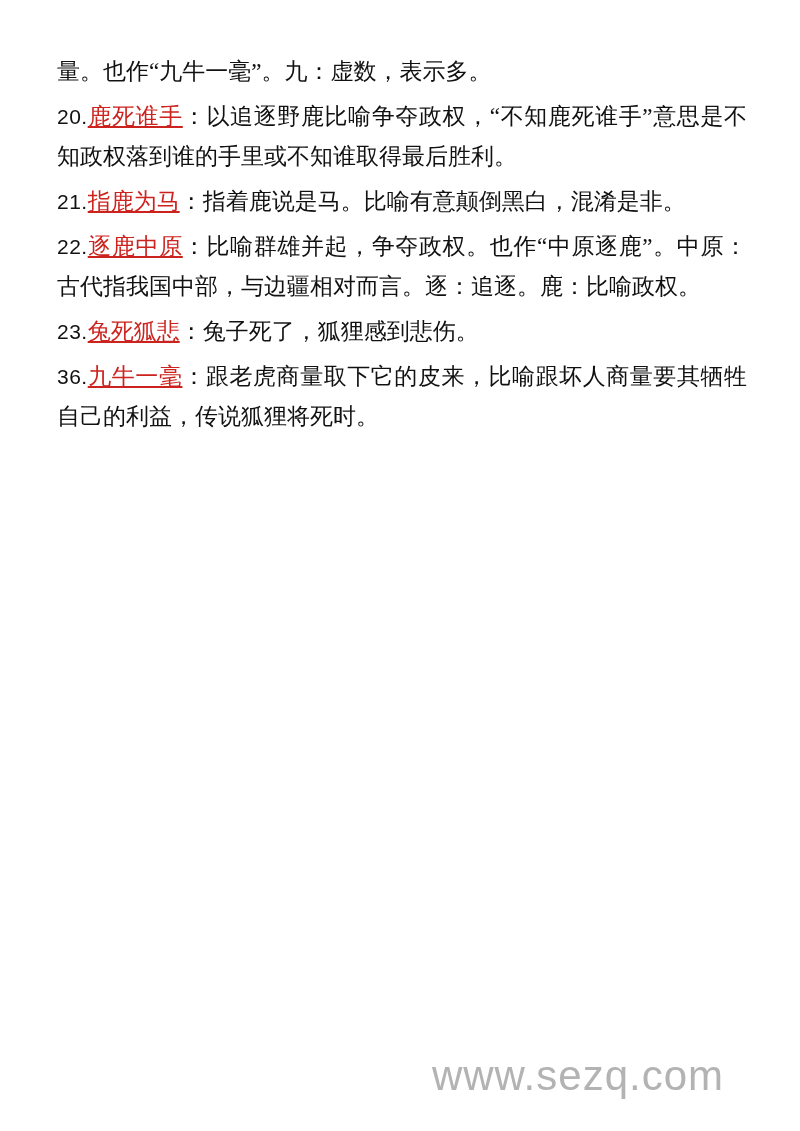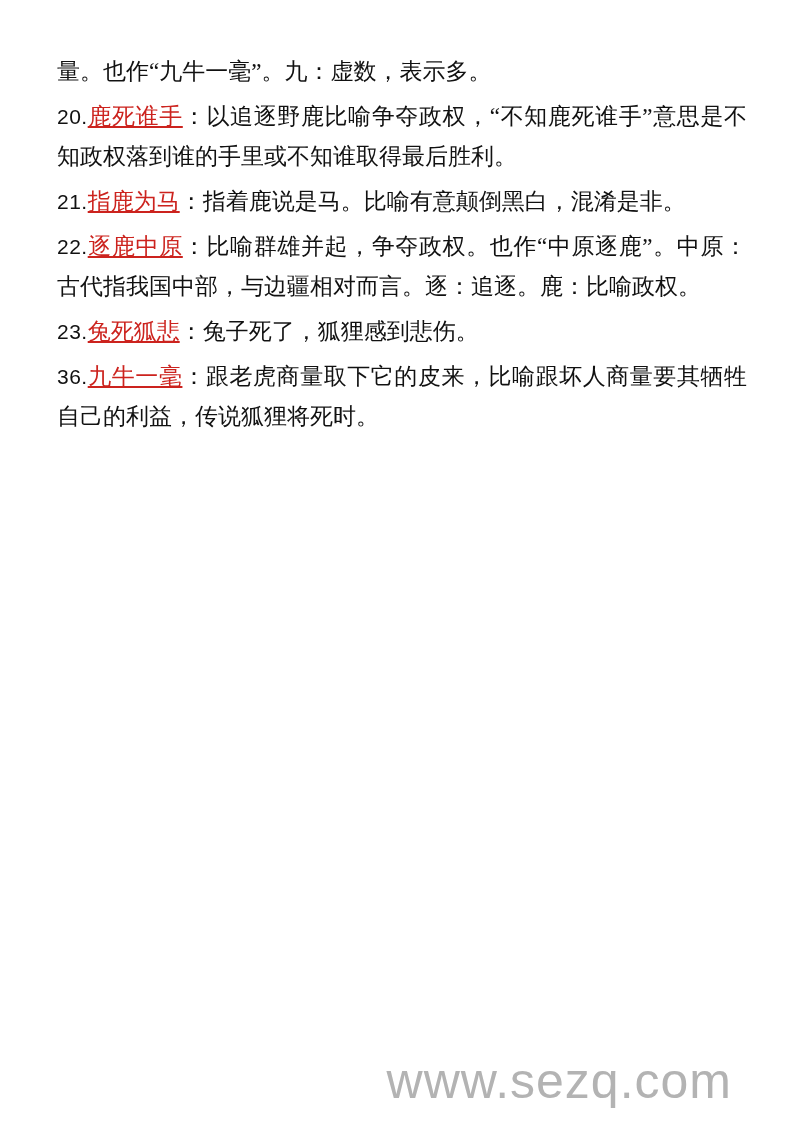--- a/index.html
+++ b/index.html
@@ -36,24 +36,24 @@
   }
   .term {
     color: var(--term-color, #cc231e);
     text-decoration: underline;
   }
   .def {
     color: var(--text-color, #111111);
   }
   .watermark {
     position: absolute;
-    right: 20px;
+    right: 28px;
     top: 1052px;
     font-family: "Liberation Sans", "DejaVu Sans", sans-serif;
-    font-size: 50px;
+    font-size: 42px;
     letter-spacing: 1px;
     color: var(--watermark-color, #b3b3b3);
     user-select: none;
   }
 </style>
 </head>
 <body>
 
 <div class="page">
   <div class="content">

